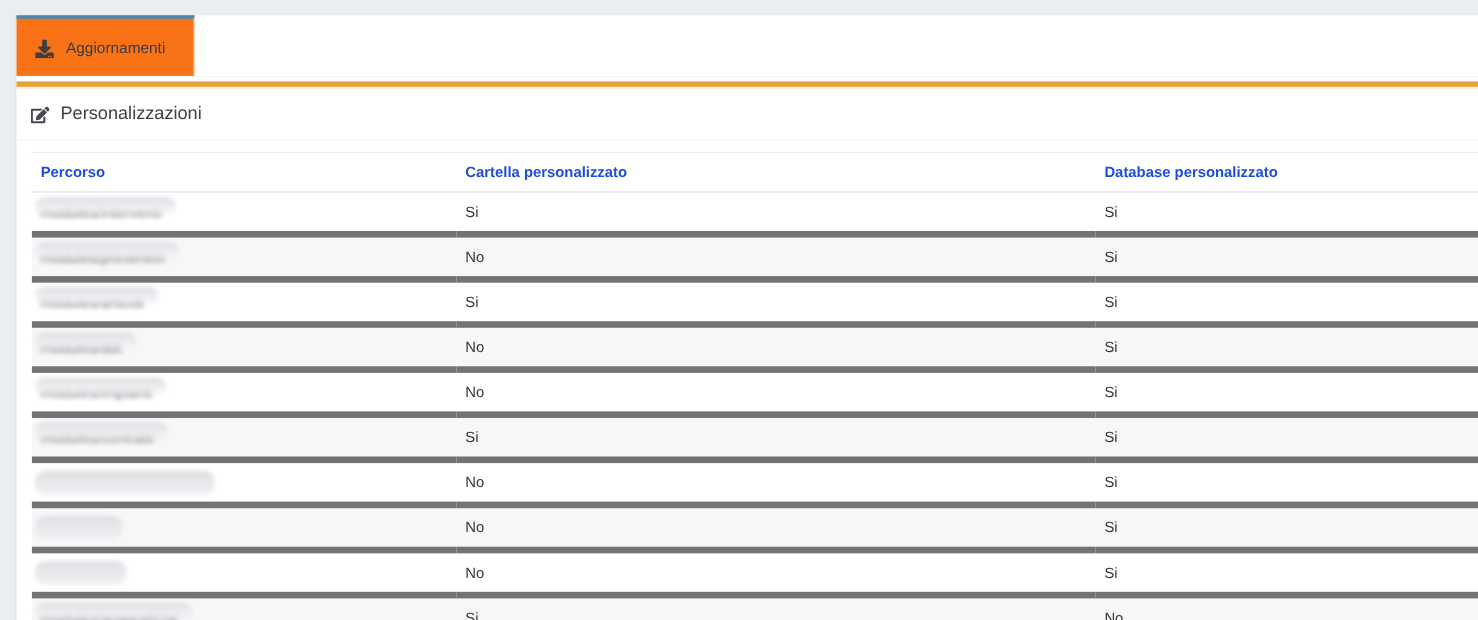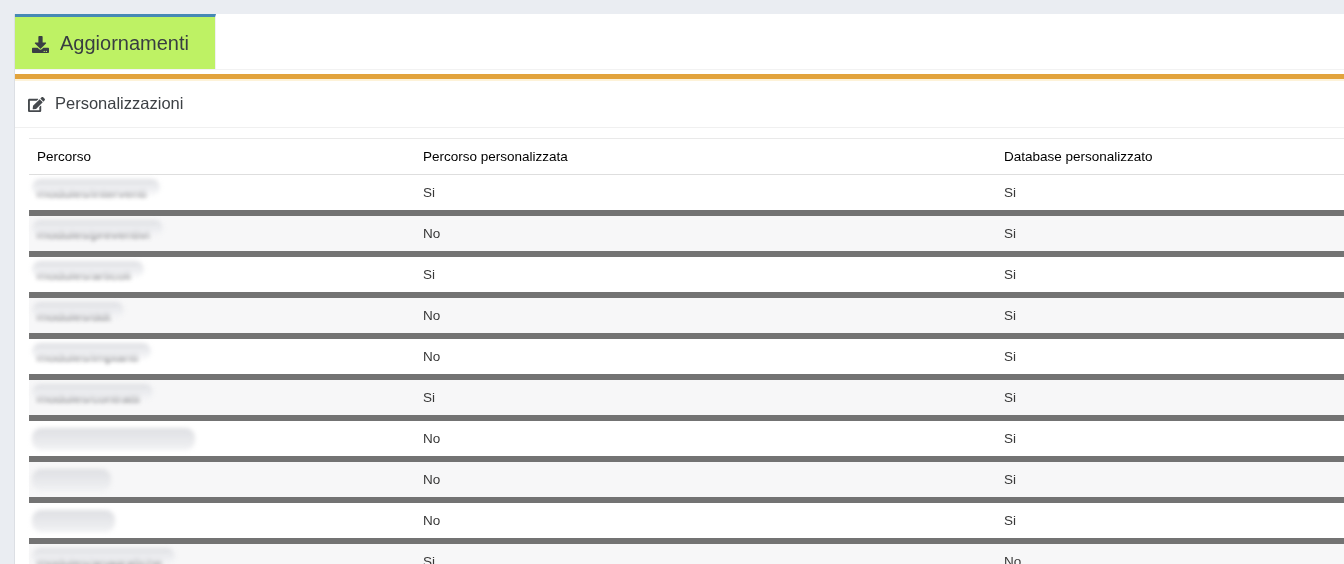--- a/index.html
+++ b/index.html
@@ -20,26 +20,26 @@
     margin-top:14px;
     height:56px;
     background:#fff;
     border-bottom:1px solid #f2f2f2;
     display:flex;
     align-items:stretch;
   }
   .tab {
     border-top:3px solid #4689b4;
     border-right:1px solid #f0f0f2;
-    background:#bef264;
+    background:#f97316;
     display:flex;
     align-items:center;
     gap:11px;
     padding:0 26px 0 17px;
-    font-size:20px;
+    font-size:14px;
     color:#383d41;
     cursor:pointer;
   }
   .tab .ticon { width:17px; height:17px; fill:#3a3f44; flex:0 0 auto; margin-top:2px; }
   .gap { height:4px; background:#fff; }
   
   .card {
     background:#fff;
     border-top:5px solid #e2a33c;
     min-height:481px;
@@ -60,23 +60,23 @@
   table {
     width:1472px;
     table-layout:fixed;
     border-collapse:collapse;
     font-size:13.5px;
     color:#333;
   }
   col.c1 { width:386px; } col.c2 { width:581px; } col.c3 { width:505px; }
   th {
     text-align:left;
-    font-weight:normal;
+    font-weight:bold;
     font-size:13.5px;
-    color:#000000;
+    color:#1d4ed8;
     padding:10px 8px;
     border-top:1px solid #e9e9e9;
     border-bottom:1px solid #dedede;
     line-height:15px;
   }
   td {
     padding:10px 8px;
     border-bottom:6px solid #737373;
     line-height:15px;
     color:#383838;
@@ -125,21 +125,21 @@
     <div class="table-wrap">
       <table>
         <colgroup>
             <col class="c1">
             <col class="c2">
             <col class="c3">
           </colgroup>
         <thead>
           <tr>
             <th>Percorso</th>
-            <th>Percorso personalizzata</th>
+            <th>Cartella personalizzato</th>
             <th>Database personalizzato</th>
           </tr>
         </thead>
         <tbody>
           <tr>
             <td><span class="redact"><span class="txt">modules/interventi</span></span></td>
             <td>Si</td>
             <td>Si</td>
           </tr>
           <tr>

